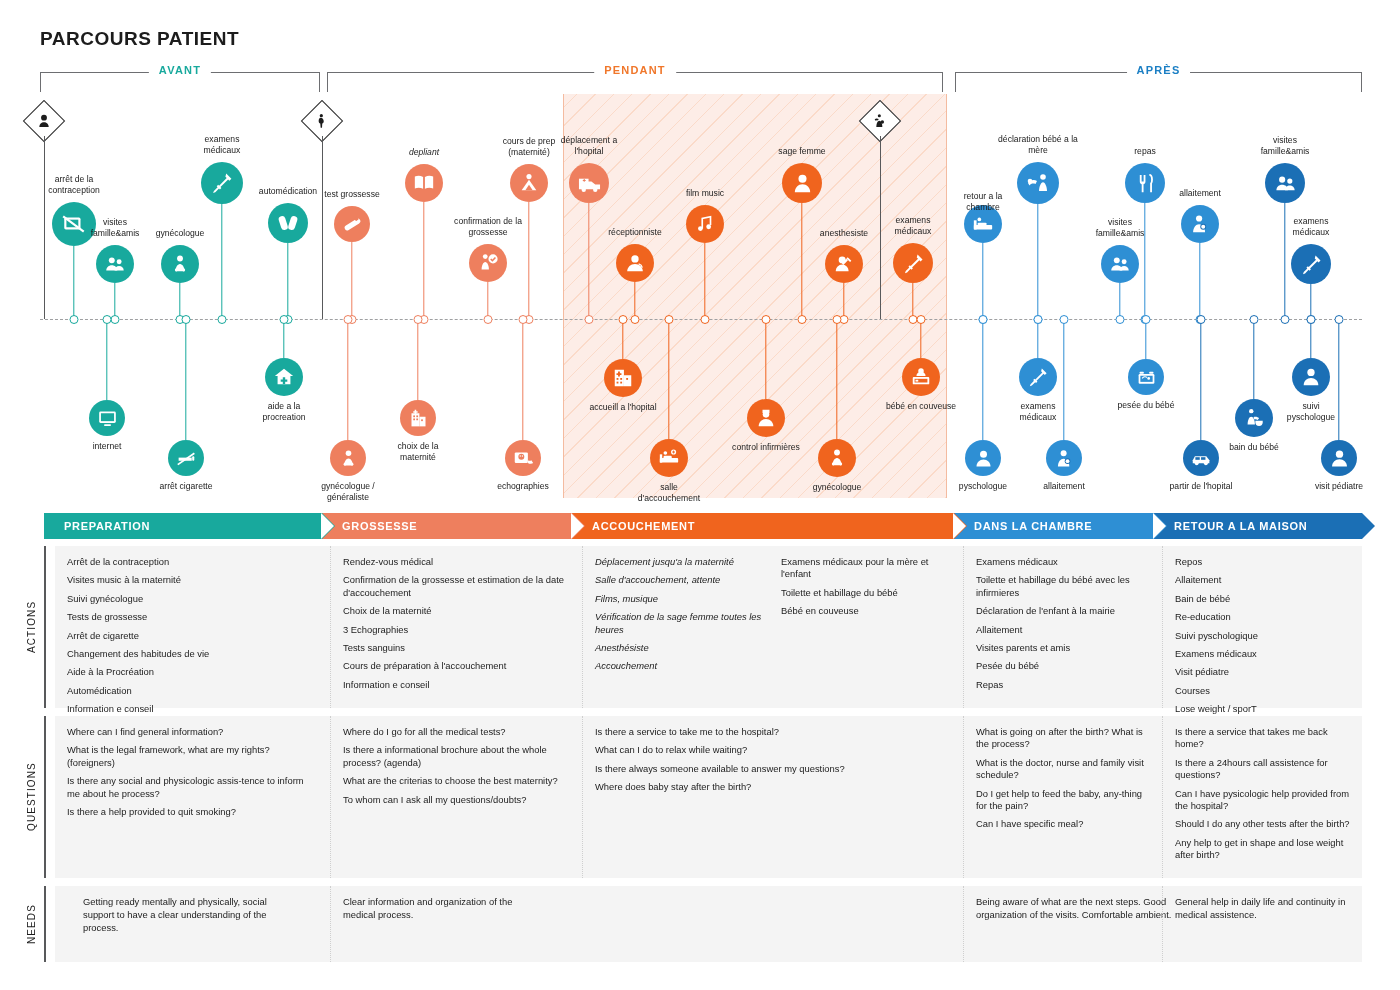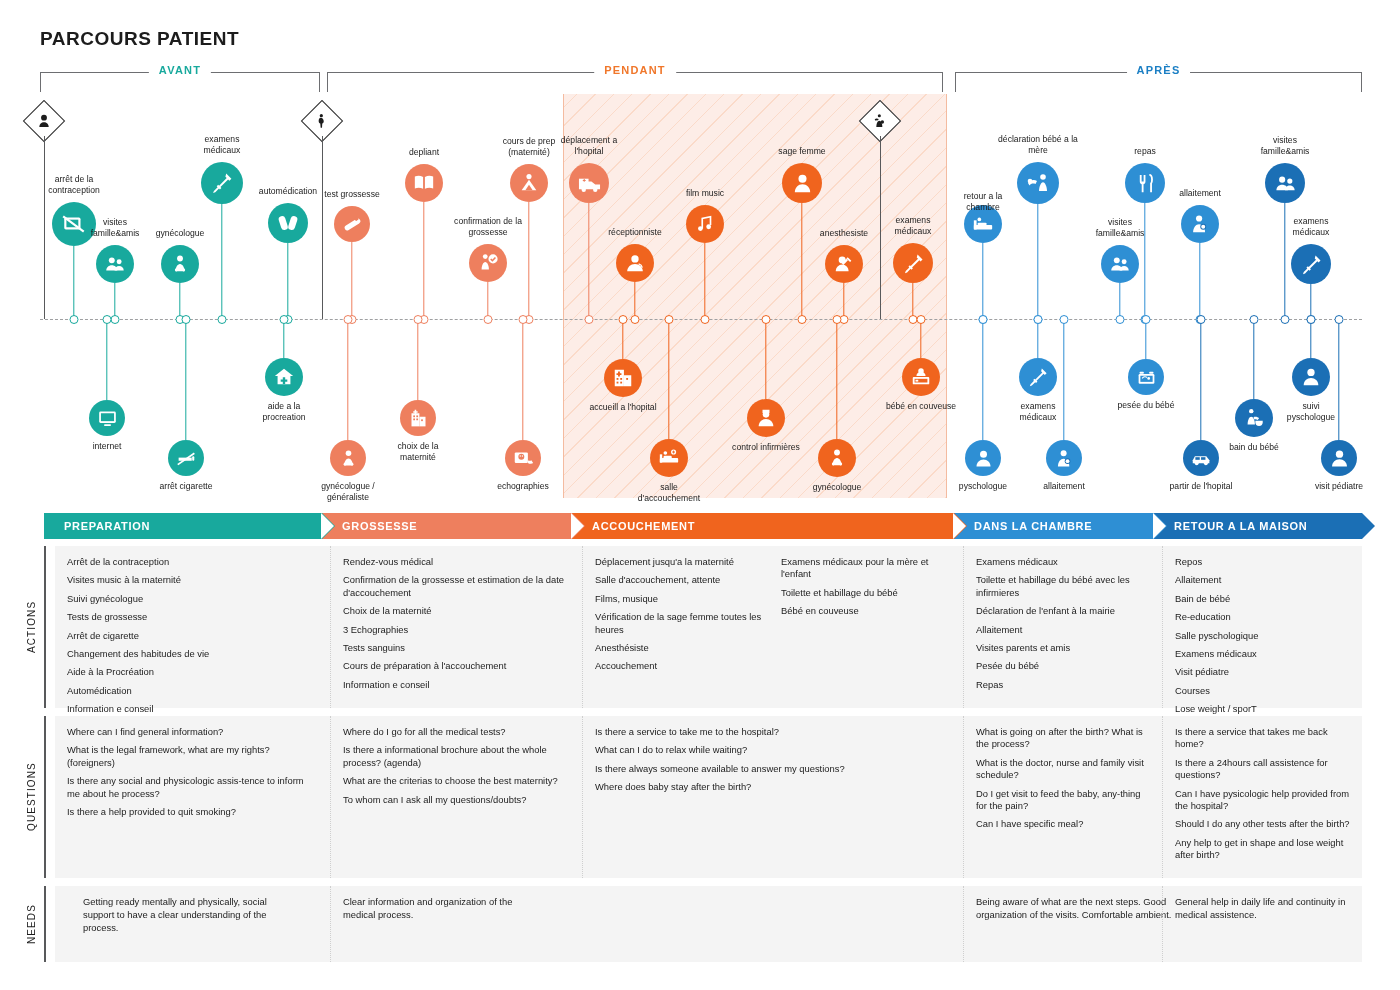--- a/index.html
+++ b/index.html
@@ -278,21 +278,21 @@
       </div>
       <div class="node" style="left: 364px; top: 0px; width: 120px; height: 1px;">
         <div class="conn" style="background: rgb(238, 127, 94); top: 202px; height: 117px;"></div>
         <div class="dot" style="top: 314.5px; border: 1.5px solid rgb(238, 127, 94);"></div>
         <div class="bubble" style="width: 38px; height: 38px; top: 164px; background: rgb(238, 127, 94);">
           <svg width="22" height="22" viewBox="0 0 24 24">
             <path d="M2 5c3-1.2 6-1.2 9 .4v13c-3-1.6-6-1.6-9-.4z" fill="#fff"></path>
             <path d="M22 5c-3-1.2-6-1.2-9 .4v13c3-1.6 6-1.6 9-.4z" fill="#fff"></path>
           </svg>
         </div>
-        <div class="cap" style="top: 147px;">depliant</div>
+        <div class="cap" style="top: 147px; font-style: italic;">depliant</div>
       </div>
       <div class="node" style="left: 428px; top: 0px; width: 120px; height: 1px;">
         <div class="conn" style="background: rgb(238, 127, 94); top: 282px; height: 37px;"></div>
         <div class="dot" style="top: 314.5px; border: 1.5px solid rgb(238, 127, 94);"></div>
         <div class="bubble" style="width: 38px; height: 38px; top: 244px; background: rgb(238, 127, 94);">
           <svg width="22" height="22" viewBox="0 0 24 24">
             <circle cx="9" cy="5" r="2.6" fill="#fff"></circle>
             <path d="M5 19c0-4 1.8-8 4-8s4 4 4 8z" fill="#fff"></path>
             <circle cx="17.5" cy="7.5" r="5" fill="#fff"></circle>
             <path d="M15 7.6l1.8 1.9 3.3-3.6" stroke="#EE7F5E" stroke-width="1.7" fill="none"></path>
@@ -824,21 +824,21 @@
             <li>Rendez-vous médical</li>
             <li>Confirmation de la grossesse et estimation de la date d'accouchement</li>
             <li>Choix de la maternité</li>
             <li>3 Echographies</li>
             <li>Tests sanguins</li>
             <li>Cours de préparation à l'accouchement</li>
             <li>Information e conseil</li>
           </ul>
         </div>
         <div class="cell" style="left: 527px; width: 381px;">
-          <ul style="width: 170px;">
+          <ul style="width: 170px; font-style: italic;">
             <li>Déplacement jusqu'a la maternité</li>
             <li>Salle d'accouchement, attente</li>
             <li>Films, musique</li>
             <li>Vérification de la sage femme toutes les heures</li>
             <li>Anesthésiste</li>
             <li>Accouchement</li>
           </ul>
           <ul class="subcol" style="left: 198px; width: 160px;">
             <li>Examens médicaux pour la mère et l'enfant</li>
             <li>Toilette et habillage du bébé</li>
@@ -855,21 +855,21 @@
             <li>Pesée du bébé</li>
             <li>Repas</li>
           </ul>
         </div>
         <div class="cell" style="left: 1107px; width: 200px;">
           <ul>
             <li>Repos</li>
             <li>Allaitement</li>
             <li>Bain de bébé</li>
             <li>Re-education</li>
-            <li>Salle pyschologique</li>
+            <li>Suivi pyschologique</li>
             <li>Examens médicaux</li>
             <li>Visit pédiatre</li>
             <li>Courses</li>
             <li>Lose weight / sporT</li>
           </ul>
         </div>
       </div>
       <div class="rowlabel" style="top: 716px; height: 162px;">QUESTIONS</div>
       <div class="rowbar" style="top: 716px; height: 162px;"></div>
       <div class="rowband" style="top: 716px; height: 162px;">
@@ -894,21 +894,21 @@
             <li>Is there a service to take me to the hospital?</li>
             <li>What can I do to relax while waiting?</li>
             <li>Is there always someone available to answer my questions?</li>
             <li>Where does baby stay after the birth?</li>
           </ul>
         </div>
         <div class="cell" style="left: 908px; width: 199px;">
           <ul>
             <li>What is going on after the birth? What is the process?</li>
             <li>What is the doctor, nurse and family visit schedule?</li>
-            <li>Do I get visit to feed the baby, any-thing for the pain?</li>
+            <li>Do I get help to feed the baby, any-thing for the pain?</li>
             <li>Can I have specific meal?</li>
           </ul>
         </div>
         <div class="cell" style="left: 1107px; width: 200px;">
           <ul>
             <li>Is there a service that takes me back home?</li>
             <li>Is there a 24hours call assistence for questions?</li>
             <li>Can I have pysicologic help provided from the hospital?</li>
             <li>Should I do any other tests after the birth?</li>
             <li>Any help to get in shape and lose weight after birth?</li>

